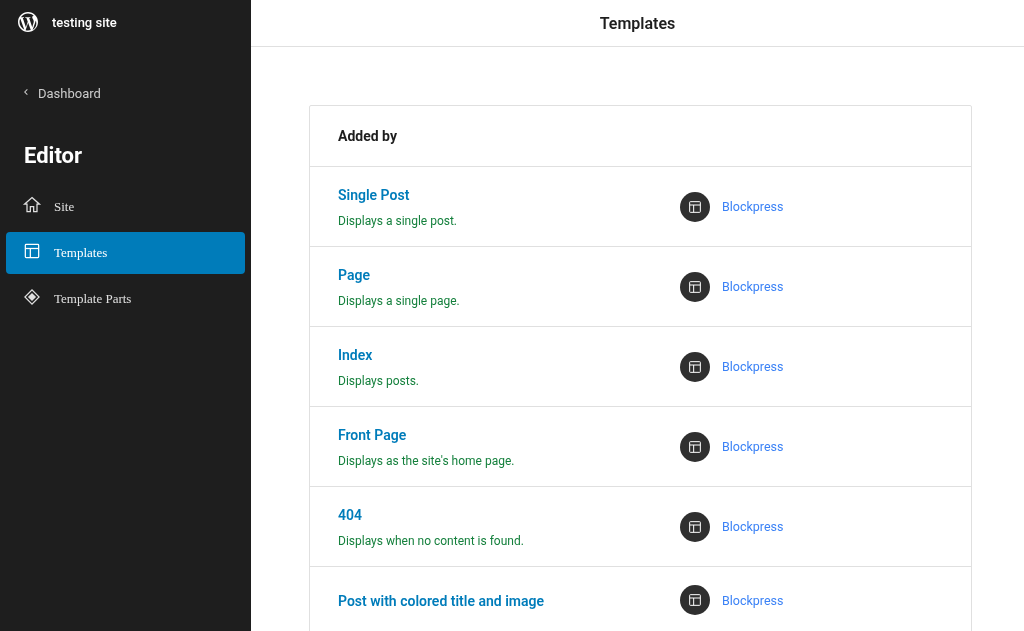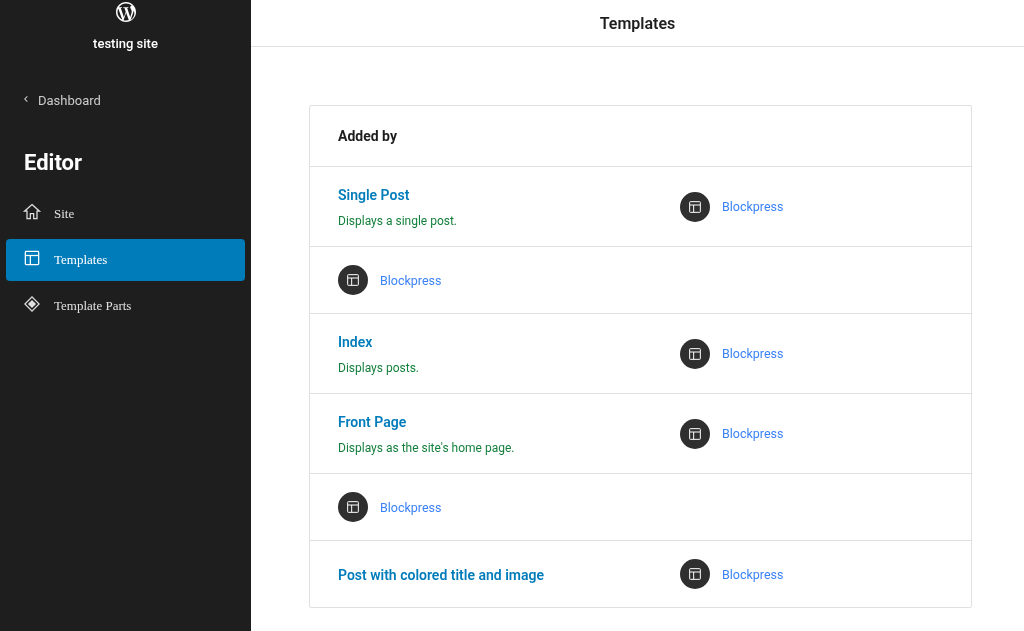--- a/index.html
+++ b/index.html
@@ -19,23 +19,22 @@
       width: 251px;
       background: #1e1e1e;
       color: #fff;
       display: flex;
       flex-direction: column;
       flex-shrink: 0;
     }
     .sidebar-header {
       display: flex;
       align-items: center;
-      padding: 0 16px;
+      padding: 10px 16px;
       gap: 12px;
-      flex-direction: column;
     }
     .wp-logo {
       width: 24px;
       height: 24px;
       display: flex;
       align-items: center;
       justify-content: center;
     }
     .wp-logo svg {
       width: 24px;
@@ -262,20 +261,24 @@
                 <rect x="4" y="4" width="16" height="16" rx="1" fill="none" stroke="#fff" stroke-width="1.5"></rect>
                 <line x1="4" y1="9" x2="20" y2="9" stroke="#fff" stroke-width="1.5"></line>
                 <line x1="10" y1="9" x2="10" y2="20" stroke="#fff" stroke-width="1.5"></line>
               </svg>
           </span>
           <span class="added-name">Blockpress</span>
         </div>
       </div>
 
       <div class="table-row">
+        <div class="col-template">
+          <a class="template-name">Page</a>
+          <div class="template-desc">Displays a single page.</div>
+        </div>
         <div class="col-addedby added-by">
           <span class="added-icon">
             <svg viewBox="0 0 24 24">
                 <rect x="4" y="4" width="16" height="16" rx="1" fill="none" stroke="#fff" stroke-width="1.5"></rect>
                 <line x1="4" y1="9" x2="20" y2="9" stroke="#fff" stroke-width="1.5"></line>
                 <line x1="10" y1="9" x2="10" y2="20" stroke="#fff" stroke-width="1.5"></line>
               </svg>
           </span>
           <span class="added-name">Blockpress</span>
         </div>
@@ -309,20 +312,24 @@
                 <rect x="4" y="4" width="16" height="16" rx="1" fill="none" stroke="#fff" stroke-width="1.5"></rect>
                 <line x1="4" y1="9" x2="20" y2="9" stroke="#fff" stroke-width="1.5"></line>
                 <line x1="10" y1="9" x2="10" y2="20" stroke="#fff" stroke-width="1.5"></line>
               </svg>
           </span>
           <span class="added-name">Blockpress</span>
         </div>
       </div>
 
       <div class="table-row">
+        <div class="col-template">
+          <a class="template-name">404</a>
+          <div class="template-desc">Displays when no content is found.</div>
+        </div>
         <div class="col-addedby added-by">
           <span class="added-icon">
             <svg viewBox="0 0 24 24">
                 <rect x="4" y="4" width="16" height="16" rx="1" fill="none" stroke="#fff" stroke-width="1.5"></rect>
                 <line x1="4" y1="9" x2="20" y2="9" stroke="#fff" stroke-width="1.5"></line>
                 <line x1="10" y1="9" x2="10" y2="20" stroke="#fff" stroke-width="1.5"></line>
               </svg>
           </span>
           <span class="added-name">Blockpress</span>
         </div>

